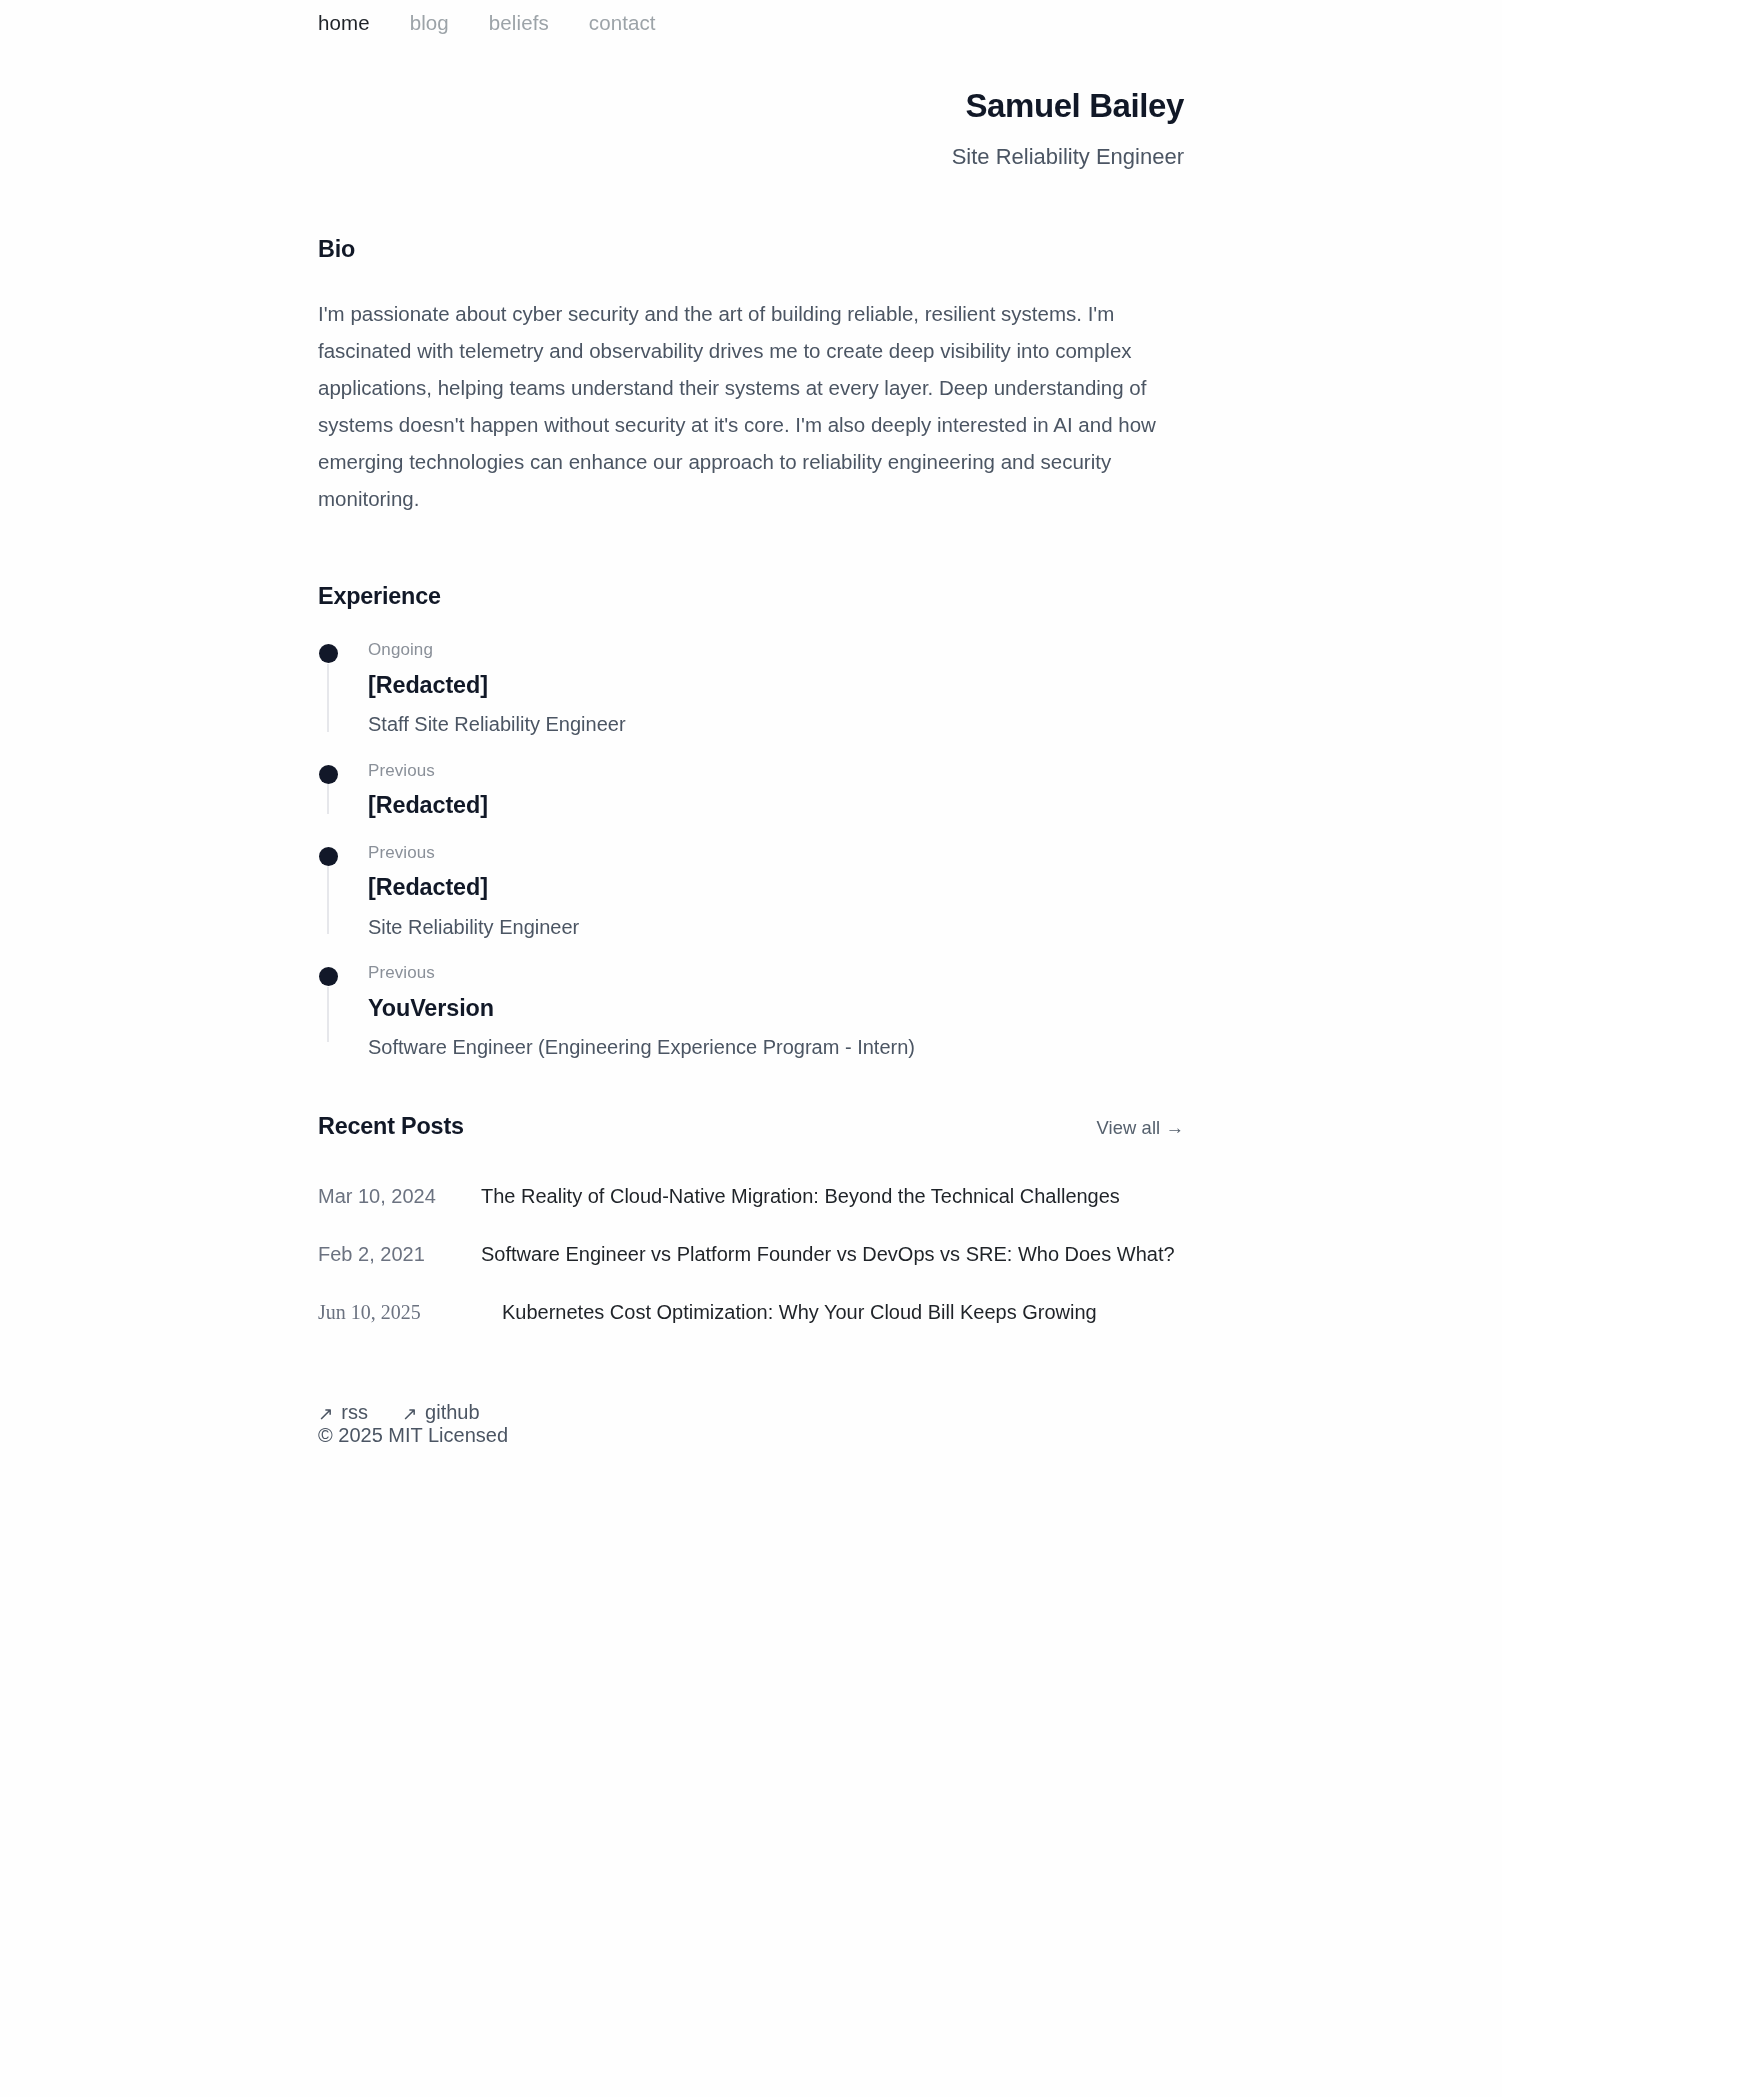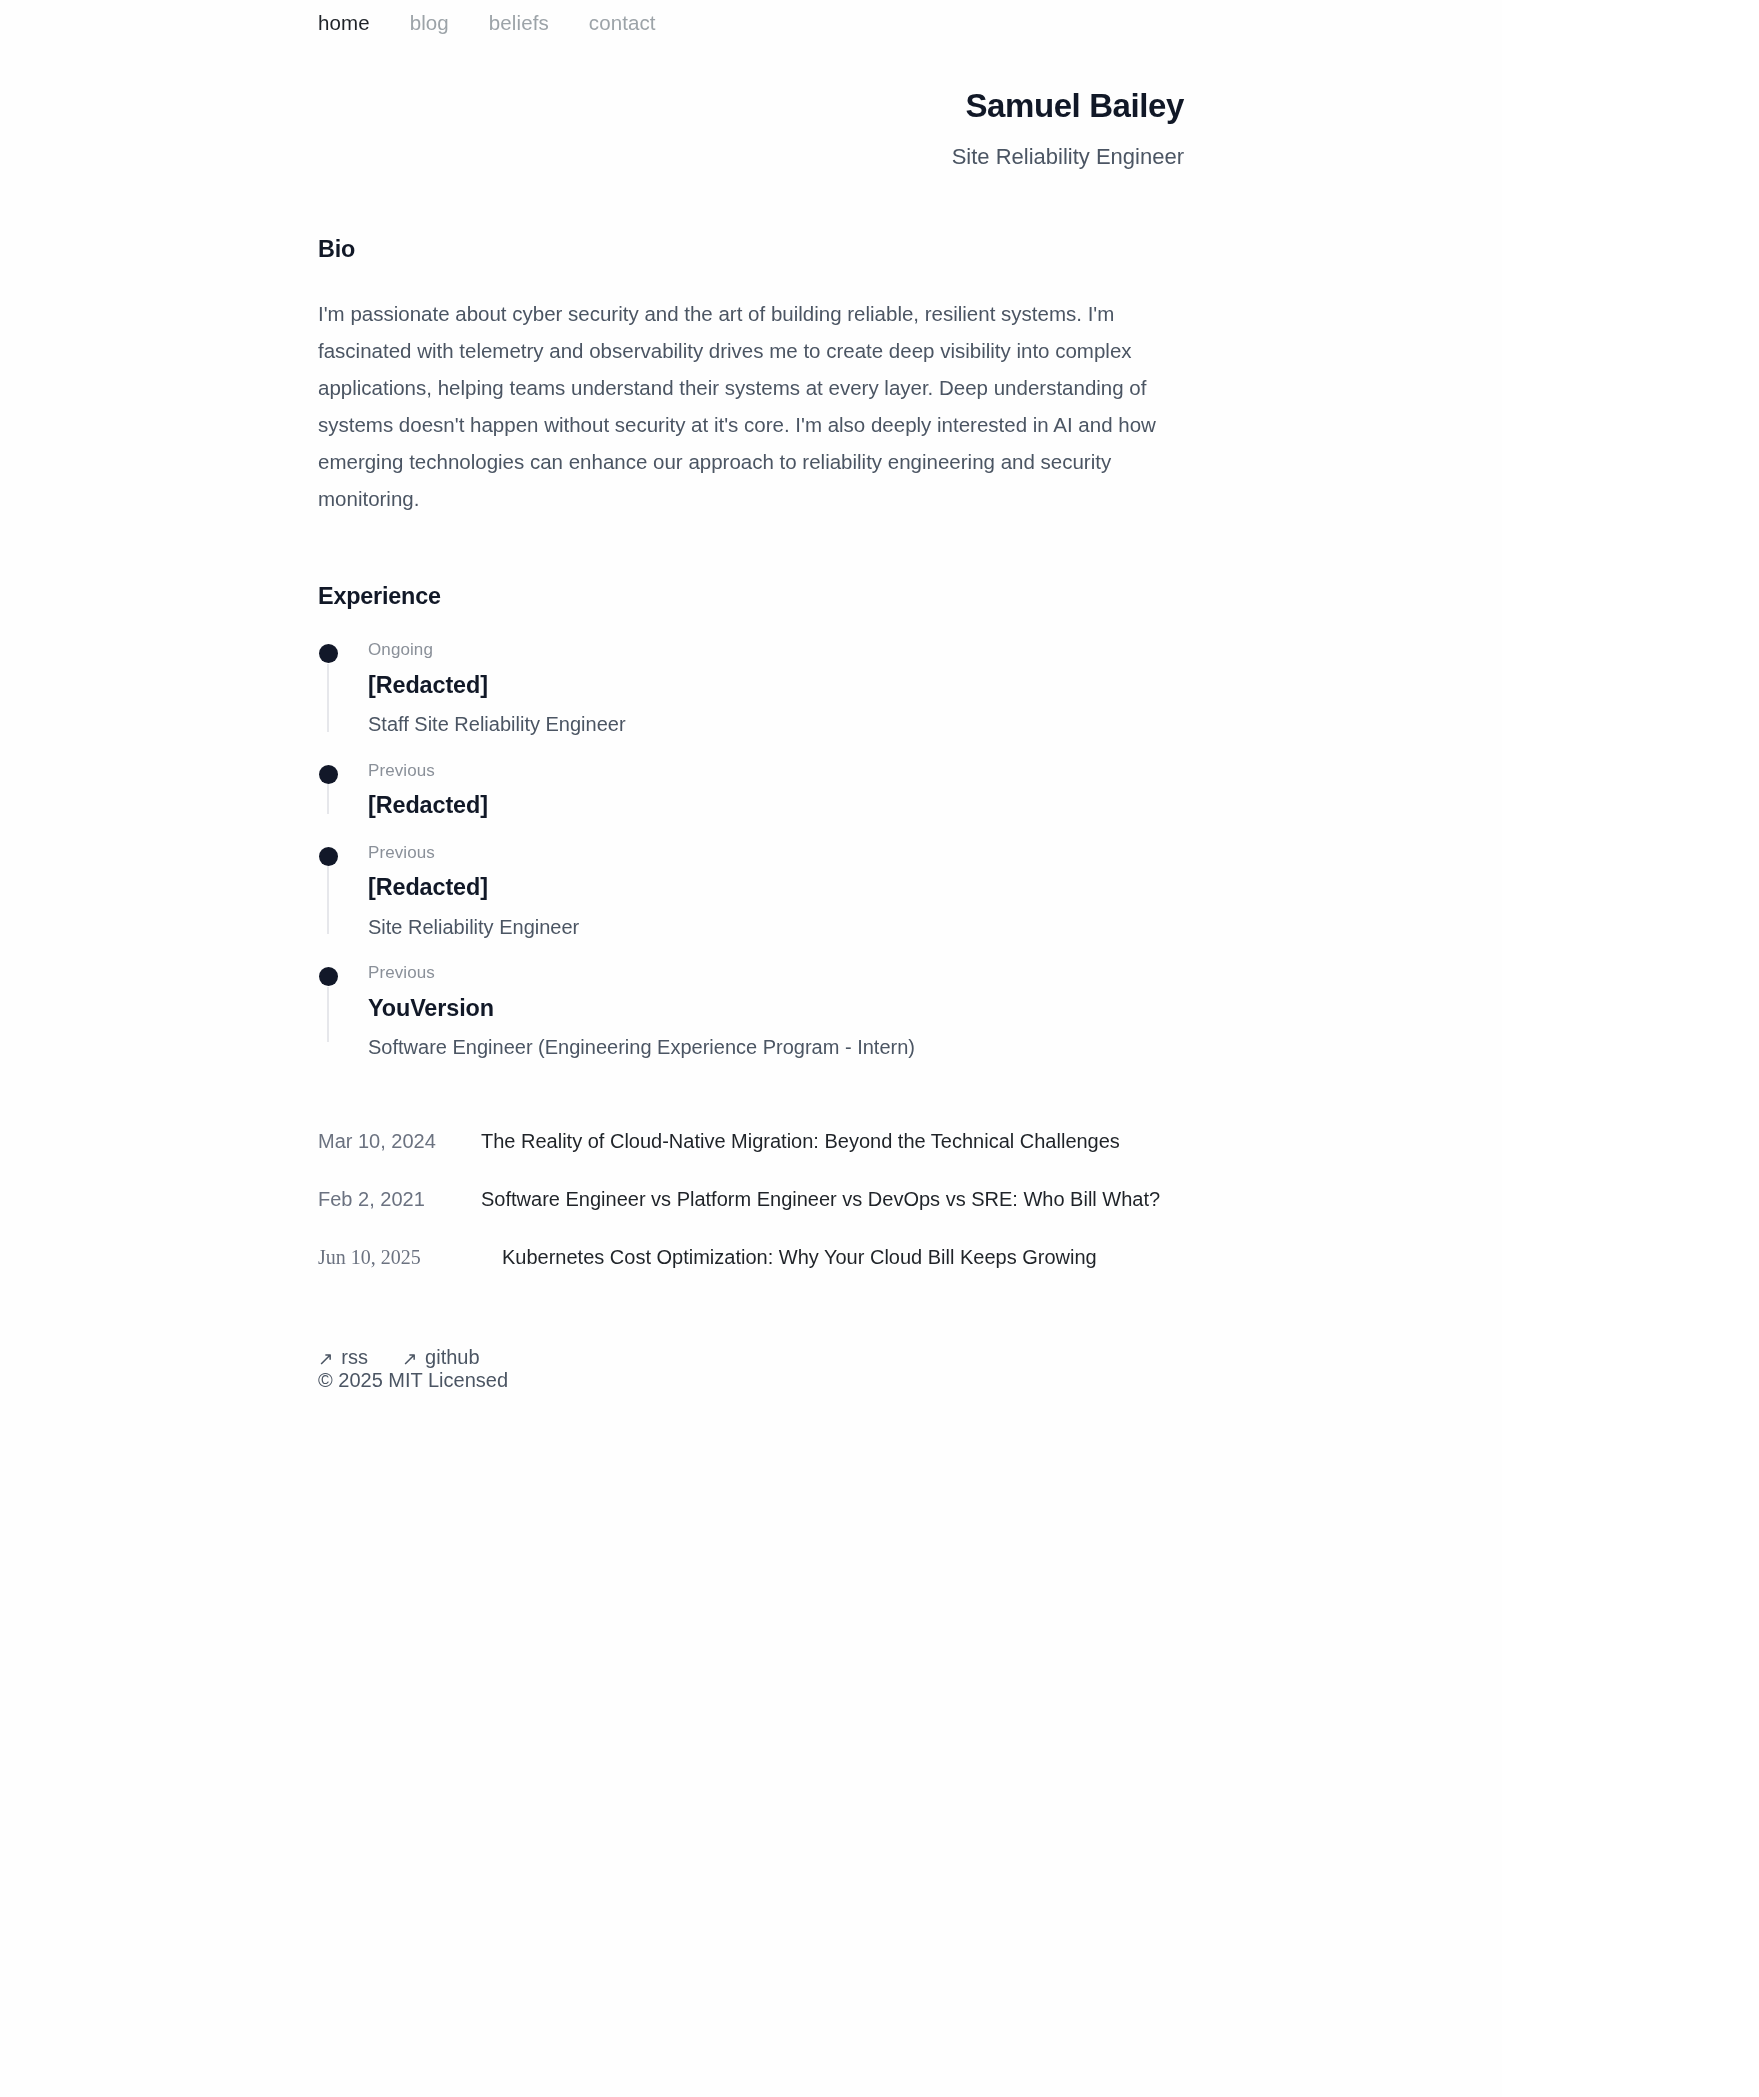--- a/index.html
+++ b/index.html
@@ -264,31 +264,35 @@
           <span class="exp-line"></span>
           <div class="exp-tag">Previous</div>
           <div class="exp-company">YouVersion</div>
           <div class="exp-title">Software Engineer (Engineering Experience Program - Intern)</div>
         </div>
 
       </div>
     </section>
 
     <section class="posts-block">
+      <div class="posts-head">
+        <h2 class="sect-h">Recent Posts</h2>
+        <a class="viewall">View all →</a>
+      </div>
 
       <div class="posts-list">
 
         <div class="post-row r1">
           <span class="post-date">Mar 10, 2024</span>
           <a class="post-title">The Reality of Cloud-Native Migration: Beyond the Technical Challenges</a>
         </div>
 
         <div class="post-row r2">
           <span class="post-date">Feb 2, 2021</span>
-          <a class="post-title">Software Engineer vs Platform Engineer vs DevOps vs SRE: Who Bill What?</a>
+          <a class="post-title">Software Engineer vs Platform Founder vs DevOps vs SRE: Who Does What?</a>
         </div>
 
         <div class="post-row r3">
           <span class="post-date">Jun 10, 2025</span>
           <a class="post-title">Kubernetes Cost Optimization: Why Your Cloud Bill Keeps Growing</a>
         </div>
 
       </div>
     </section>
 

